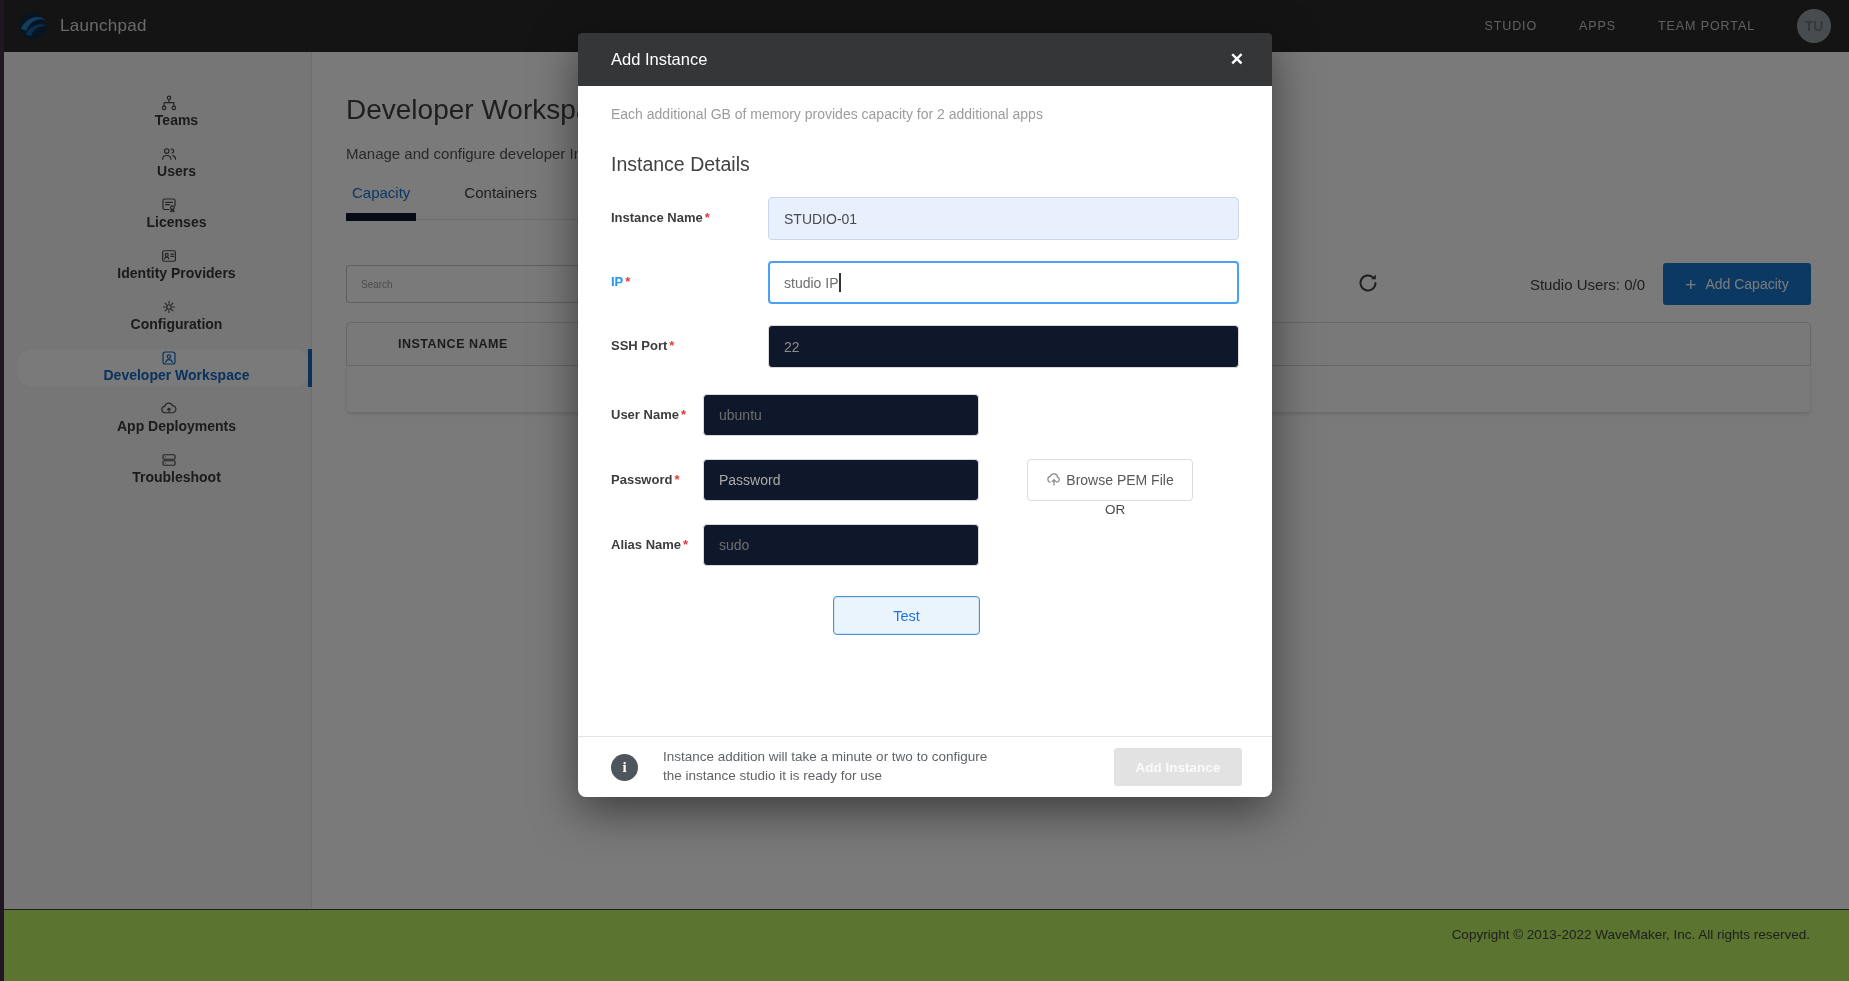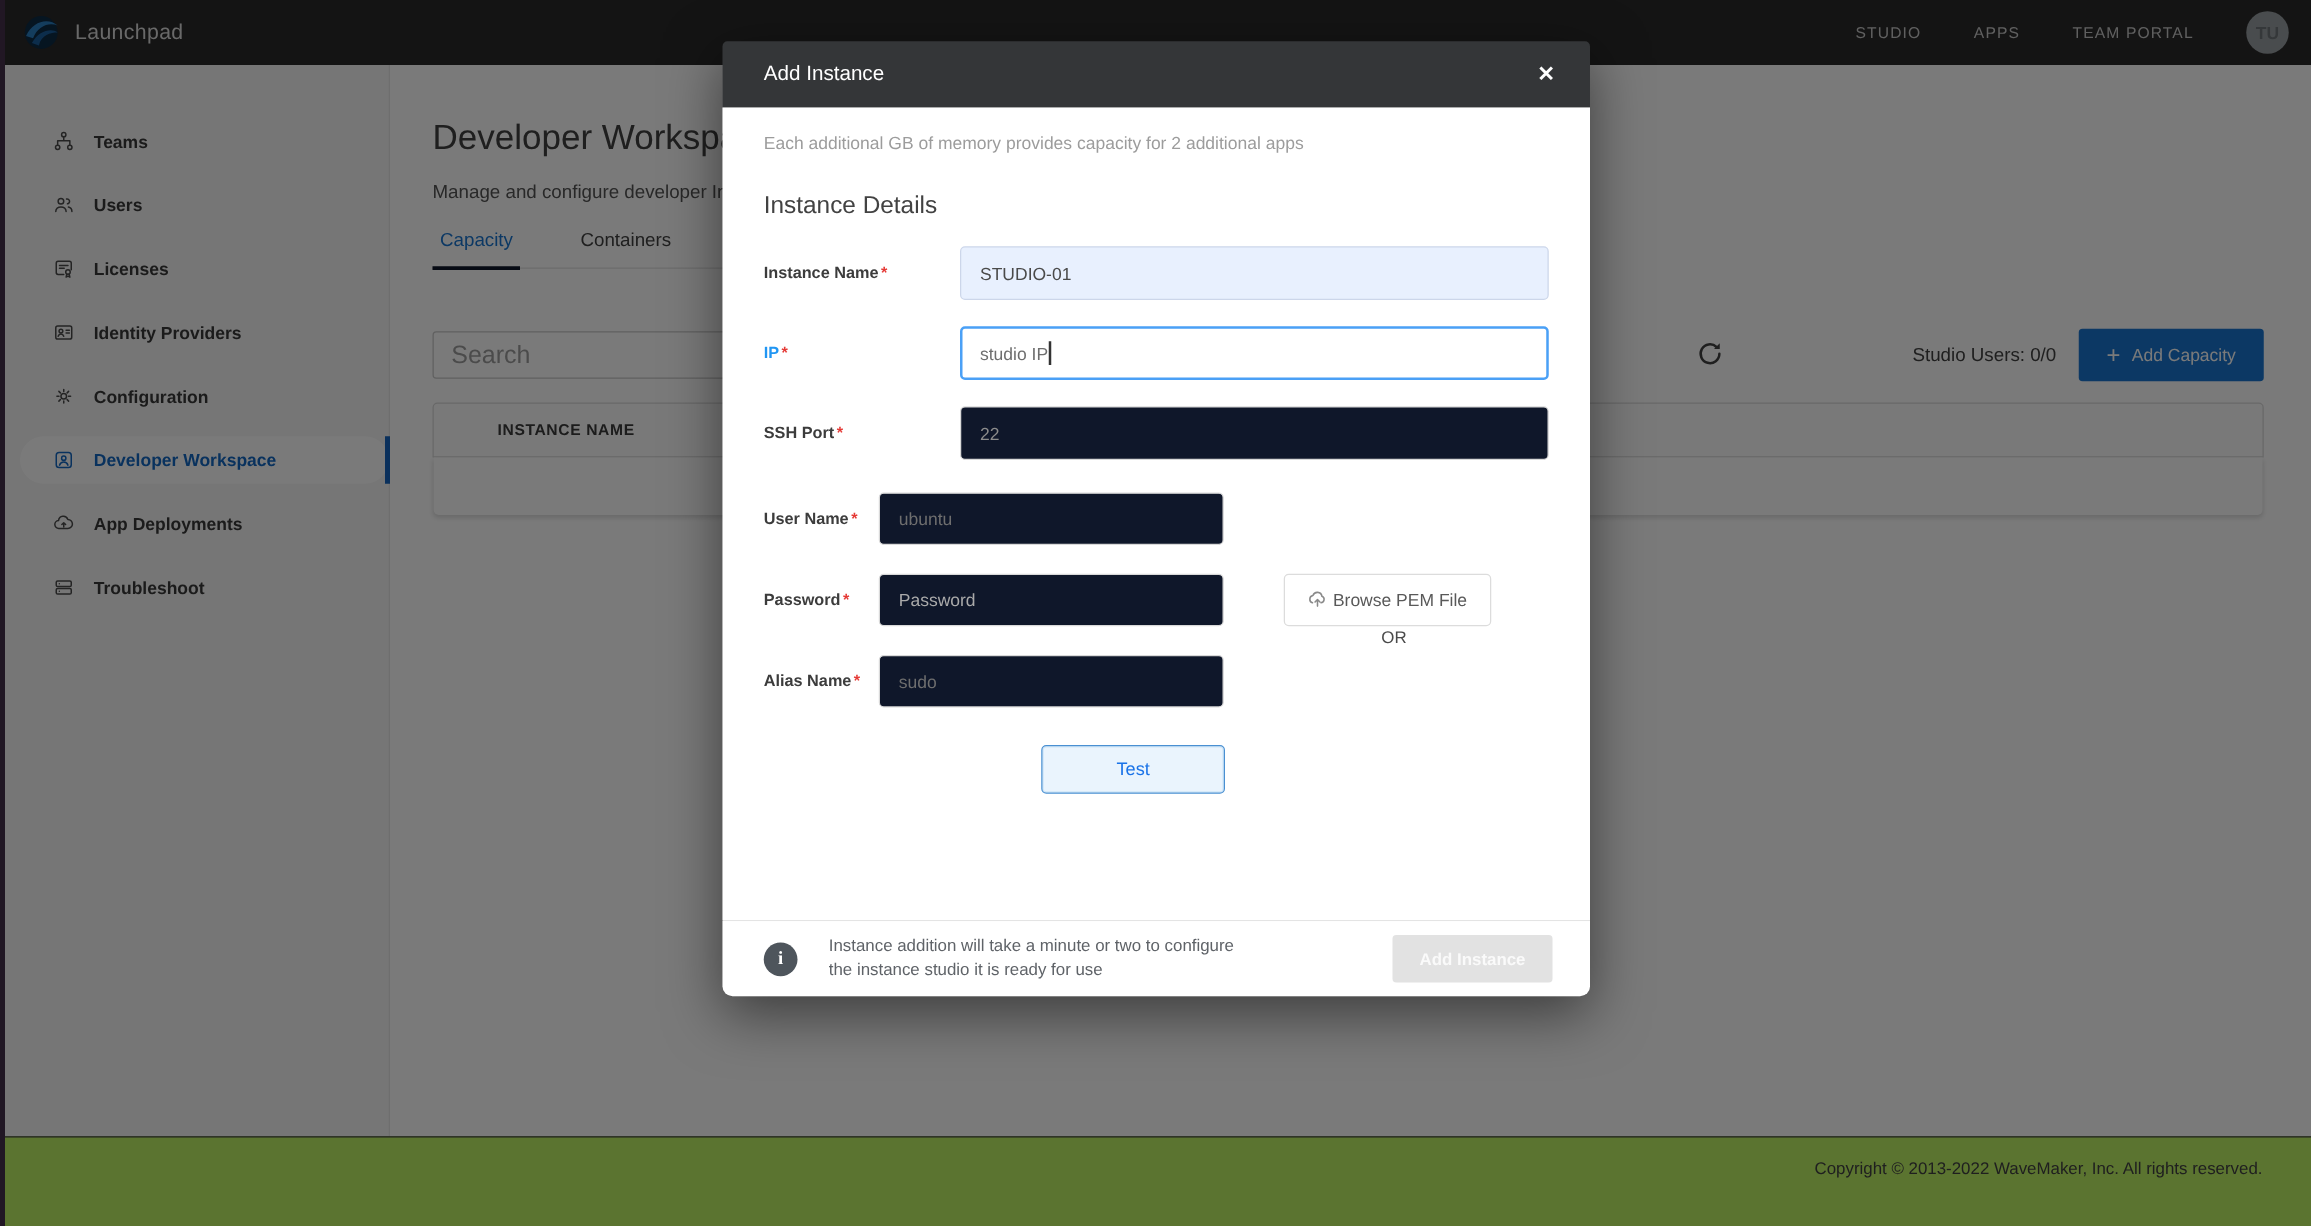--- a/index.html
+++ b/index.html
@@ -28,41 +28,41 @@
 
   
   .sidebar{
     position:absolute; top:52px; left:0; bottom:72px; width:312px;
     background:#f6f6f6; border-right:1px solid #e7e7e7; padding-top:42px; z-index:1;
   }
   .side-item{
     position:relative; display:flex; align-items:center;
     height:38px; margin:0 0 13px 16px; padding-left:26px;
     border-radius:19px; cursor:pointer;
-    color:#3a3a3a; font-size:14px; font-weight:bold;
+    color:#3a3a3a; font-size:14px; font-weight:bold;flex-direction:column;
   }
   .side-item .icon{ width:18px; height:18px; margin-right:15px; color:#4c4c4c; display:flex; }
   .side-item.active{ background:#ffffff; color:#1469c4; }
   .side-item.active .icon{ color:#1469c4; }
   .side-item.active::after{
     content:""; position:absolute; right:-1px; top:0; bottom:0; width:4px; background:#1565c0;
   }
   .icon svg{ width:100%; height:100%; }
 
   
   .main{ position:absolute; top:52px; left:313px; right:0; bottom:72px; background:#ffffff; z-index:1; }
   .page-title{ margin:42px 0 0 33px; font-size:28px; color:#424242; font-weight:400; }
   .page-subtitle{ margin:19px 0 0 33px; font-size:15px; color:#555555; }
   .tabs{ margin:22px 0 0 33px; width:252px; display:flex; gap:42px; border-bottom:1px solid #e2e2e2; }
   .tab{ padding:0 6px 12px 6px; font-size:15px; color:#424242; cursor:pointer; }
-  .tab.active{ color:#1976d2; border-bottom:3px solid #0f172a; margin-bottom:-2px; }
+  .tab.active{ color:#1976d2; border-bottom:8px solid #0f172a; margin-bottom:-2px; }
   .toolbar{ position:absolute; top:211px; left:33px; right:38px; height:42px; display:flex; align-items:center; }
   .search-input{
     width:280px; height:38px; border:1px solid #c9c9c9; border-radius:3px;
-    padding:0 14px; font-size:20px; color:#444; font-family:"Liberation Sans",sans-serif; outline:none;
+    padding:0 14px; font-size:10px; color:#444; font-family:"Liberation Sans",sans-serif; outline:none;
   }
   .search-input::placeholder{ color:#9e9e9e; }
   .refresh-btn{ position:absolute; left:1010px; top:8px; width:24px; height:24px; cursor:pointer; color:#424242; }
   .toolbar-right{ margin-left:auto; display:flex; align-items:center; gap:18px; }
   .studio-users{ font-size:15px; color:#424242; }
   .add-capacity-btn{
     height:42px; min-width:148px; background:#1976d2; border:none; border-radius:3px;
     color:#ffffff; font-size:14px; font-family:"Liberation Sans",sans-serif;
     display:flex; align-items:center; justify-content:center; gap:9px; cursor:pointer; padding:0 16px;
   }

